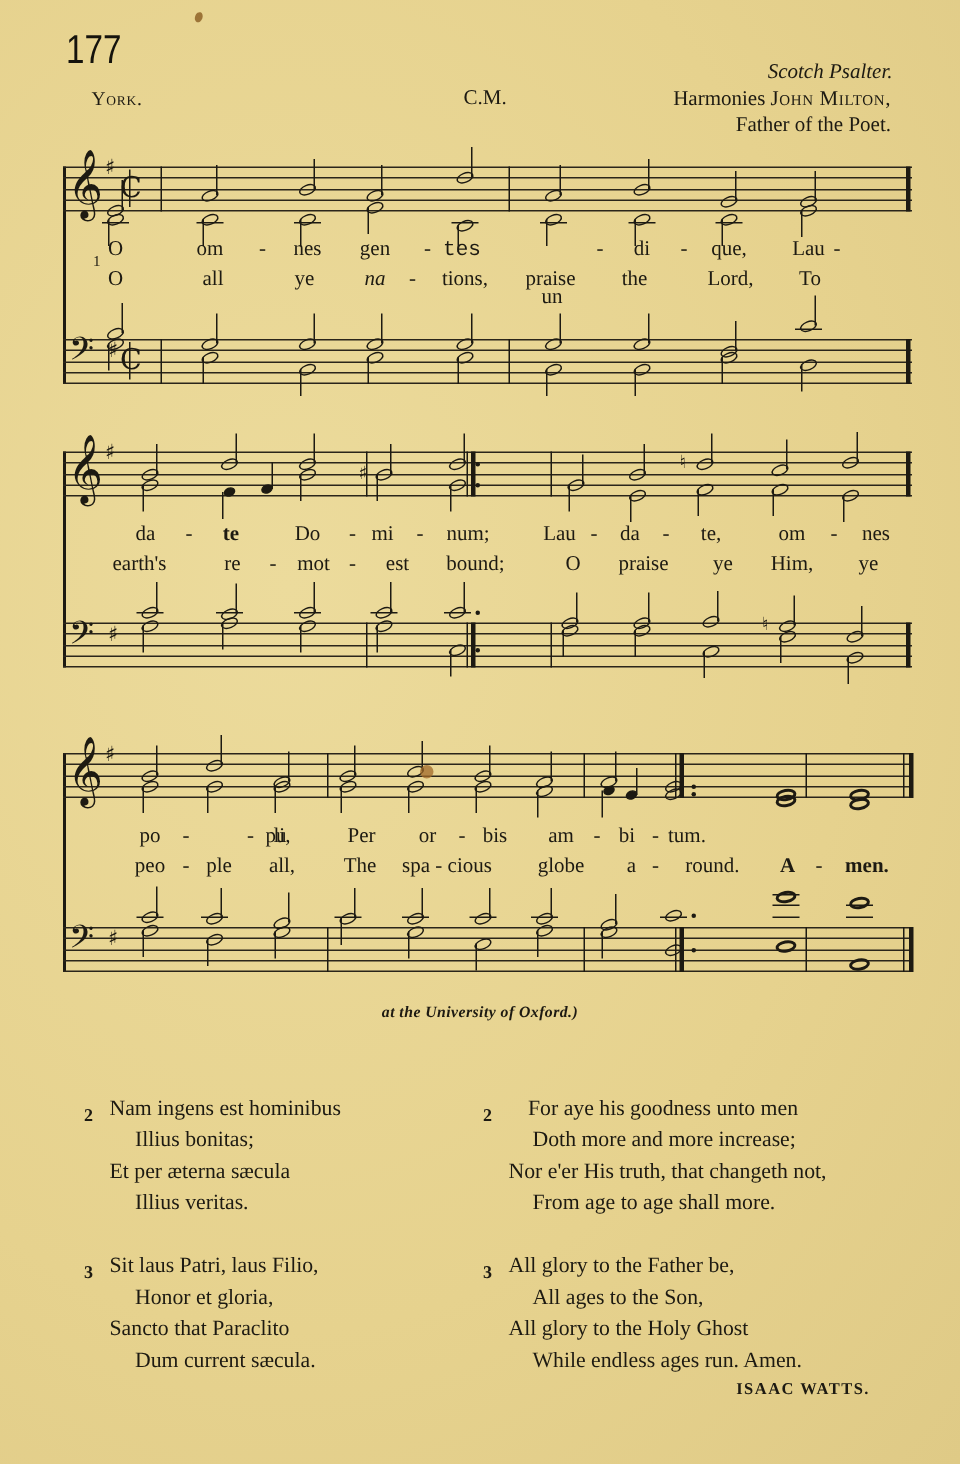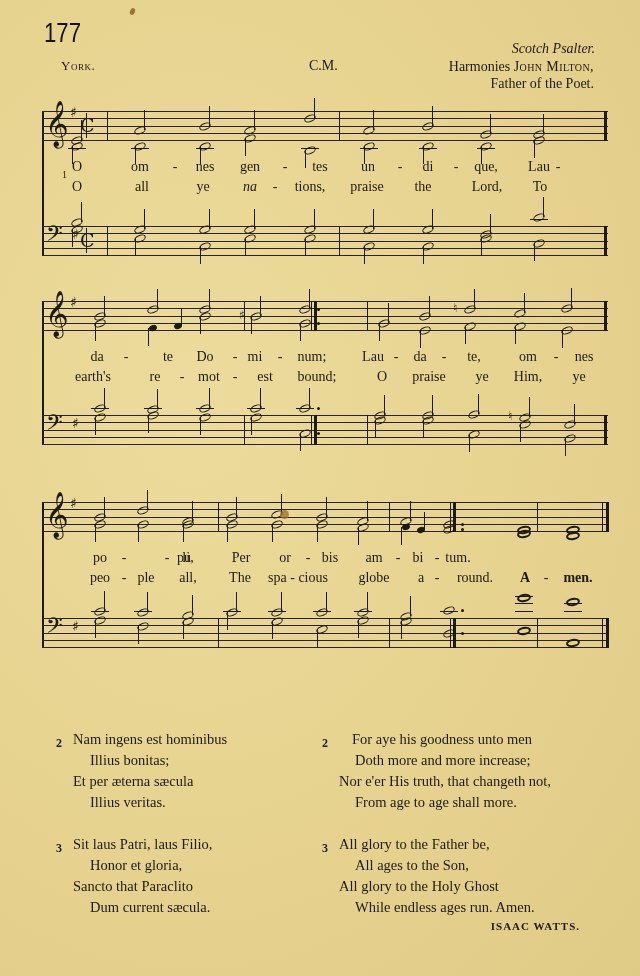--- a/index.html
+++ b/index.html
@@ -177,22 +177,22 @@
           <div class="stem" style="left: 501px; top: -29px; height: 20px;"></div>
           <div class="stem" style="left: 492px; top: 17px; height: 18px;"></div>
         </div>
         <div class="lyric-row" style="top: 48px;">
           <span style="left: 35px;">O</span>
           <span style="left: 98px;">om</span>
           <span style="left: 133px;">-</span>
           <span style="left: 163px;">nes</span>
           <span style="left: 208px;">gen</span>
           <span style="left: 243px;">-</span>
-          <span style="left: 278px;">tes</span>
-          <span style="left: 326px;">un</span>
+          <span style="left: 266px; font-family: Liberation Mono, monospace;">tes</span>
+          <span style="left: 326px; margin-top: 32px;">un</span>
           <span style="left: 358px;">-</span>
           <span style="left: 386px;">di</span>
           <span style="left: 414px;">-</span>
           <span style="left: 444px;">que,</span>
           <span style="left: 497px;">Lau</span>
           <span style="left: 516px;">-</span>
         </div>
         <div class="lyric-row" style="top: 68px;">
           <span style="left: 35px;">O</span>
           <span style="left: 100px;">all</span>
@@ -323,21 +323,21 @@
           <div class="stem" style="left: 478px; top: 9px; height: 18px;"></div>
           <div class="sharp" style="left: 466px; top: -5px; font-size: 12px;">♮</div>
           <div class="note" style="left: 528px; top: 9px;"></div>
           <div class="note" style="left: 528px; top: 23px;"></div>
           <div class="stem" style="left: 532px; top: -11px; height: 20px;"></div>
           <div class="stem" style="left: 523px; top: 23px; height: 18px;"></div>
         </div>
         <div class="lyric-row" style="top: 48px;">
           <span style="left: 55px;">da</span>
           <span style="left: 84px;">-</span>
-          <span style="left: 126px;">te</span>
+          <span style="left: 112px; font-weight: bold;">te</span>
           <span style="left: 163px;">Do</span>
           <span style="left: 193px;">-</span>
           <span style="left: 213px;">mi</span>
           <span style="left: 238px;">-</span>
           <span style="left: 270px;">num;</span>
           <span style="left: 331px;">Lau</span>
           <span style="left: 354px;">-</span>
           <span style="left: 378px;">da</span>
           <span style="left: 402px;">-</span>
           <span style="left: 432px;">te,</span>
@@ -512,20 +512,21 @@
           <span style="left: 395px;">-</span>
           <span style="left: 433px;">round.</span>
           <span class="amen" style="left: 483px;">A</span>
           <span style="left: 504px;">-</span>
           <span class="amen" style="left: 536px;">men.</span>
         </div>
       </div>
     </div>
 
   <div class="abs caption">
+    <div>at the University of Oxford.)</div>
   </div>
 
   <div class="abs stanza" style="left:0;top:0;">
     <span class="num" style="left:56px;top:733px;">2</span>
     <span class="ln" style="left:73px;top:729px;">Nam ingens est hominibus</span>
     <span class="ln" style="left:90px;top:750px;">Illius bonitas;</span>
     <span class="ln" style="left:73px;top:771px;">Et per æterna sæcula</span>
     <span class="ln" style="left:90px;top:792px;">Illius veritas.</span>
   </div>
   <div class="abs stanza" style="left:0;top:0;">

